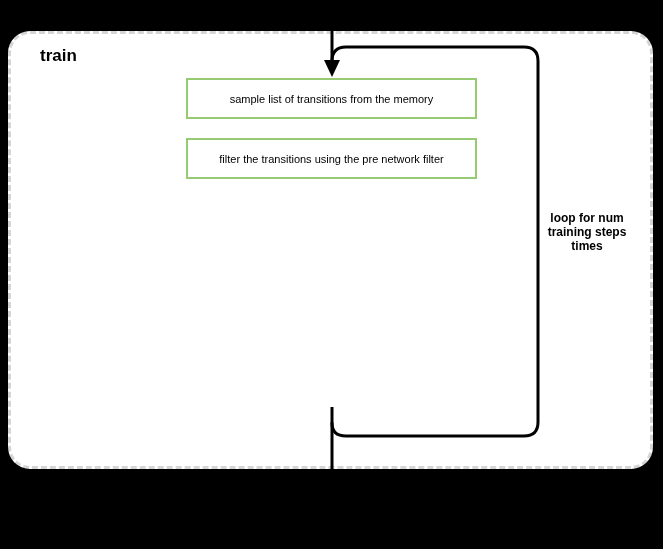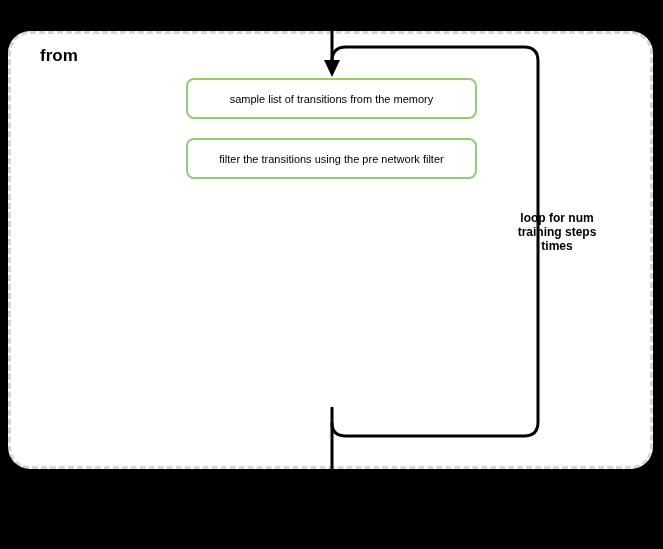--- a/index.html
+++ b/index.html
@@ -17,53 +17,53 @@
   }
   .panel-title{
     position:absolute;left:40px;top:46px;
     font-size:17px;font-weight:bold;line-height:20px;
   }
   svg.flow{position:absolute;left:0;top:0;width:663px;height:549px;pointer-events:none;}
   .step{
     position:absolute;left:186px;width:287px;height:37px;
     background:#fff;
     border:2px solid var(--step_border,#96cb74);
-    border-radius:8px;
+    border-radius:0;
     display:flex;align-items:center;justify-content:center;
     font-size:11px;text-align:right;
   }
   .step.s0{top:78px;}
   .step.s1{top:138px;}
   .step.s2{top:197px;}
   .step.s3{top:368px;}
   .subprocess{
     position:absolute;left:166px;top:258px;width:327px;height:86px;
     background:#fff;
     border:2px dashed var(--subprocess_border,#bdbdbd);
     border-radius:2px;
   }
   .subprocess-label{
     position:absolute;left:17px;top:8px;
     font-size:17px;font-weight:bold;line-height:22px;
     white-space:pre-line;
   }
   .loop-annotation{
-    position:absolute;left:507px;top:211px;width:100px;
+    position:absolute;left:537px;top:211px;width:100px;
     font-size:12px;font-weight:bold;line-height:14px;
     text-align:center;white-space:pre-line;
   }
 </style>
 </head>
 <body>
 
 <div class="stage" style="--background: #000000; --container_fill: #ffffff; --container_border: #d5d5d5; --subprocess_border: #bdbdbd; --step_border: #96cb74; --flow_line: #000000; --text: #000000;">
 
   <div class="panel"></div>
 
-  <div class="panel-title">from</div>
+  <div class="panel-title">train</div>
 
   <svg class="flow" viewBox="0 0 663 549">
 
     <line x1="332" y1="0" x2="332" y2="63" style="stroke:var(--flow_line,#000);stroke-width:3"></line>
 
     <polygon points="332,77 324,60 340,60" style="fill:var(--flow_line,#000)"></polygon>
 
     <path d="M 332 61 Q 332 47 346 47 L 524 47 Q 538 47 538 61 L 538 422 Q 538 436 524 436 L 346 436 Q 332 436 332 423" style="stroke:var(--flow_line,#000);stroke-width:3;fill:none;stroke-linecap:round"></path>
 
     <line x1="332" y1="407" x2="332" y2="549" style="stroke:var(--flow_line,#000);stroke-width:3"></line>

